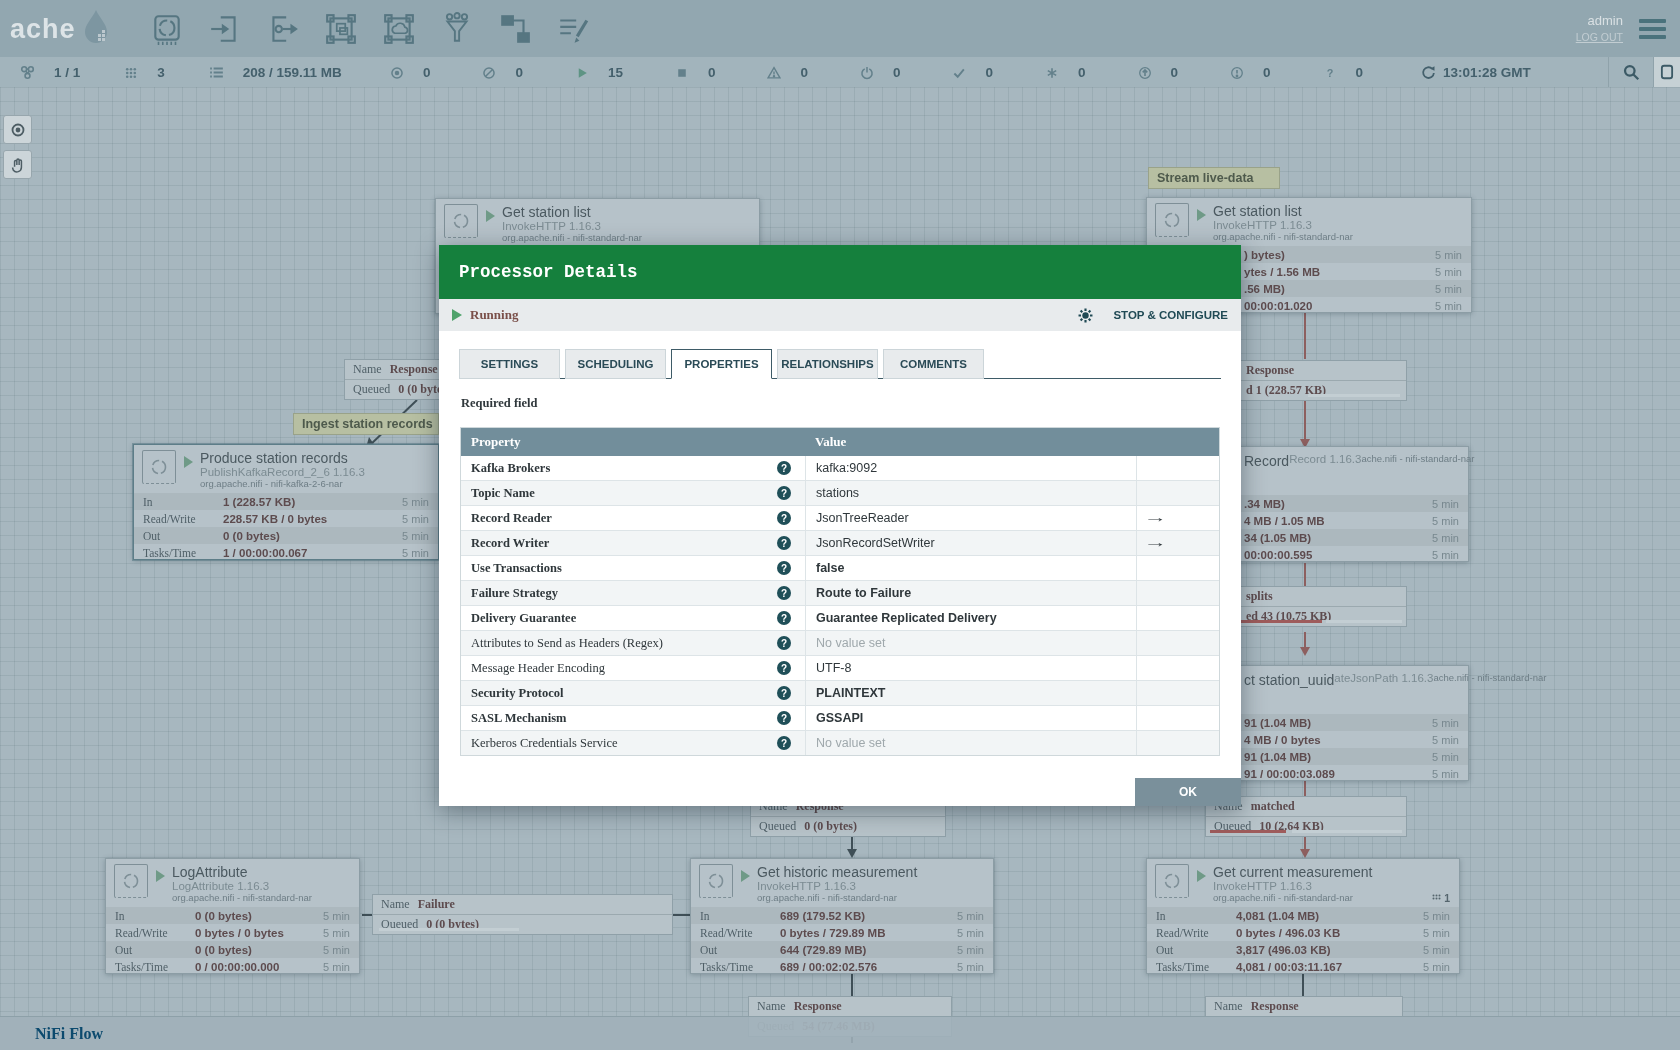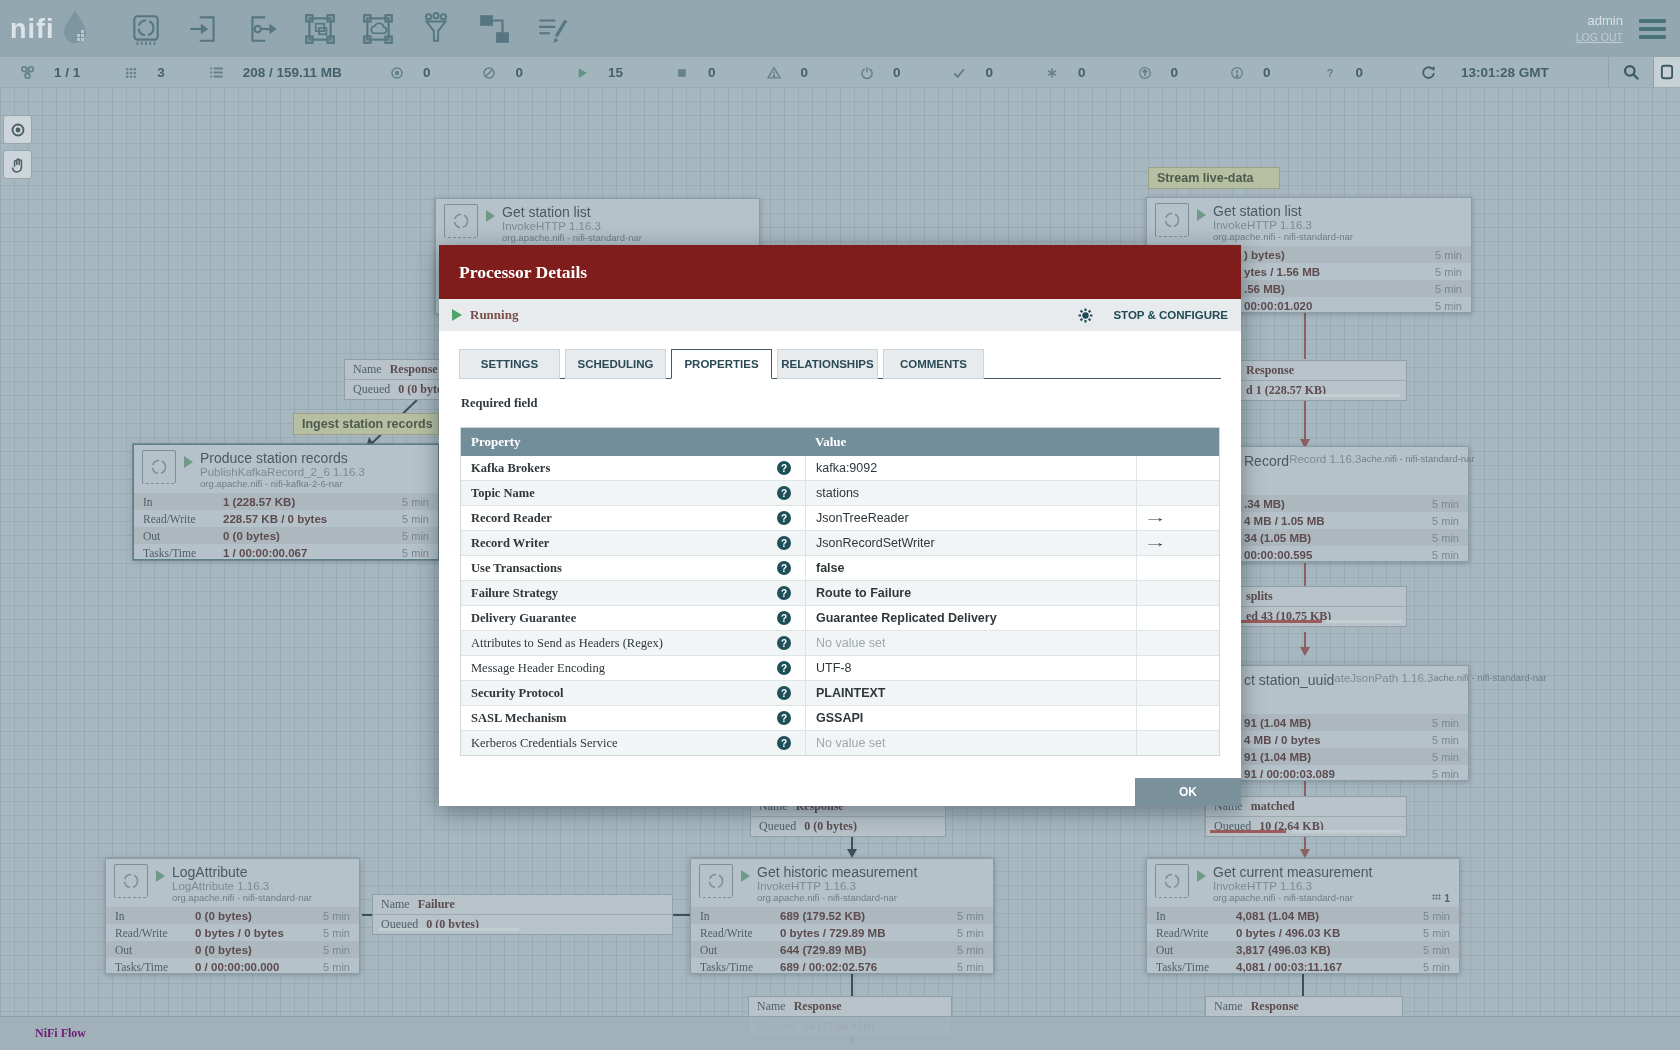--- a/index.html
+++ b/index.html
@@ -23,21 +23,21 @@
   .hamburger span{width:27px;height:4px;background:#4a727c;border-radius:1px}
 
   
   .status-bar{position:absolute;left:0;top:57px;width:100%;height:30px;background:#a2b4bc;
               display:flex;align-items:center;z-index:3;color:#44606c;font-size:13.5px;font-weight:bold}
   .sb-item{display:flex;align-items:flex-end;gap:19px;margin-right:52px;color:#44606c}
   .sb-item .sb-icon{color:#63808b}
   .sb-item.first{margin-left:20px;margin-right:44px}
   .sb-item.threads{margin-right:44px}
   .sb-item.queued{margin-right:48px}
-  .sb-time{display:flex;align-items:flex-start;gap:25px;margin-left:6px;font-weight:bold}
+  .sb-time{display:flex;align-items:flex-start;gap:7px;margin-left:6px;font-weight:bold}
   .sb-right{margin-left:auto;display:flex;height:30px}
   .sb-cell{width:44px;height:30px;border-left:1px solid #8fa2aa}
   .sb-cell.lit{width:26px;background:#c6d1d5}
 
   
   .canvas{position:absolute;left:0;top:87px;width:100%;height:930px;background:#a7b7bf;
     background-image:linear-gradient(rgba(90,112,122,.16) 1px,transparent 1px),
                      linear-gradient(90deg,rgba(90,112,122,.16) 1px,transparent 1px);
     background-size:14px 14px;z-index:1}
   .wires{position:absolute;left:0;top:0;width:1680px;height:1050px;z-index:2;pointer-events:none}
@@ -81,27 +81,27 @@
   .conn.frag .conn-row{padding-left:88px;font-weight:bold;color:#5d4b4e}
   .bar{position:absolute;height:3px;bottom:3px}
   .bar.red{background:#9e5b5b}
   .bar.gray{background:#c3ced3}
   .ghost{opacity:.5}
 
   
   .footer{position:absolute;left:0;bottom:0;width:100%;height:33px;background:rgba(160,177,185,.88);
           border-top:1px solid #8da0a8;display:flex;align-items:center;z-index:4}
   .breadcrumb{margin-left:35px;font-family:"Liberation Serif",serif;font-weight:bold;
-              font-size:12px;color:#701a75}
+              font-size:16px;color:#0c4a6e}
 
   
   .modal{position:absolute;left:439px;top:245px;width:802px;height:561px;background:#fff;
          box-shadow:0 5px 22px rgba(25,40,50,.45);z-index:10;display:flex;flex-direction:column}
-  .modal-header{height:54px;background:#7f1d1d;color:#fff;display:flex;align-items:center;
-                padding:0 20px;font-family:Liberation Serif, serif;font-weight:bold;font-size:17.5px;flex:none}
+  .modal-header{height:54px;background:#15803d;color:#fff;display:flex;align-items:center;
+                padding:0 20px;font-family:Liberation Mono, monospace;font-weight:bold;font-size:17.5px;flex:none}
   .modal-status{height:32px;background:#e8ebed;display:flex;align-items:center;padding:0 13px;flex:none}
   .mini-tri{width:0;height:0;border-left:10px solid #4fa36b;border-top:6px solid transparent;
             border-bottom:6px solid transparent}
   .state-text{margin-left:8px;font-family:"Liberation Serif",serif;font-weight:bold;font-size:13px;color:#7a4f49}
   .stop-config{margin-left:auto;display:flex;align-items:center;gap:20px;color:#204a55;
                font-size:11.5px;font-weight:bold;cursor:pointer}
   .tabs-wrap{margin:18px 20px 0 20px;border-bottom:1px solid #3e5b67;display:flex;gap:5px;flex:none}
   .tab{width:101px;height:30px;background:#e8ebed;border:1px solid #ccd5d9;margin-bottom:-1px;
        display:flex;align-items:center;justify-content:center;font-size:11.5px;font-weight:bold;
        color:#2a4a56;box-sizing:border-box;cursor:pointer}
@@ -130,21 +130,21 @@
   .modal-footer{margin-top:auto;display:flex;justify-content:flex-end;flex:none}
   .ok-btn{width:106px;height:28px;background:#7a909b;color:#fff;font-weight:bold;font-size:12px;
           border:none;display:flex;align-items:center;justify-content:center;cursor:pointer;
           font-family:"Liberation Sans",sans-serif}
 </style>
 </head>
 <body>
 
 <div class="top-bar">
   <div class="logo">
-    <span class="logo-text">nifi</span>
+    <span class="logo-text">ache</span>
     <span>
       <svg width="40" height="46" viewBox="0 0 40 46">
         <path d="M20,4 C16,13 9,18 9,26 a11,11 0 0 0 22,0 C31,18 24,13 20,4 Z" fill="#7d96a1"></path>
         <g fill="#bcc8ce">
           <rect x="22" y="28" width="3" height="3"></rect>
             <rect x="26" y="28" width="3" height="3"></rect>
           <rect x="22" y="32" width="3" height="3"></rect>
             <rect x="26" y="32" width="3" height="3"></rect>
           <rect x="26" y="24" width="3" height="3"></rect>
         </g>

